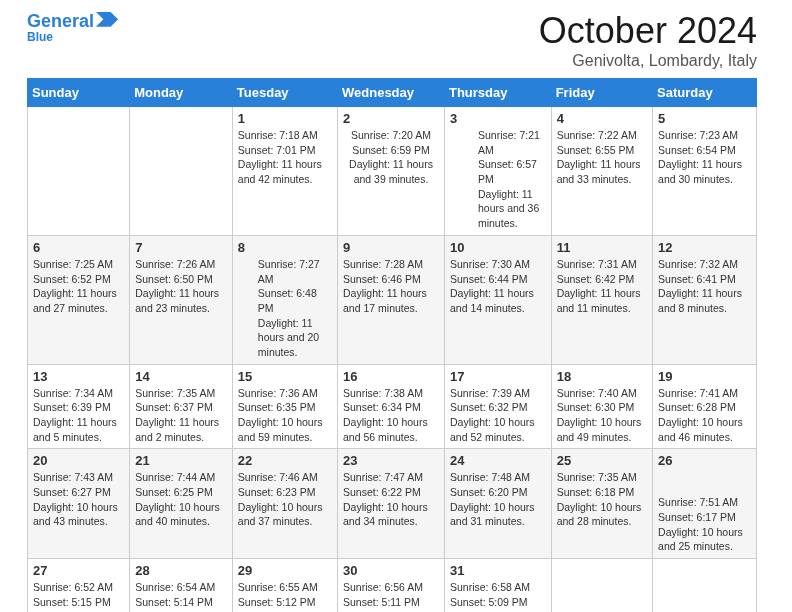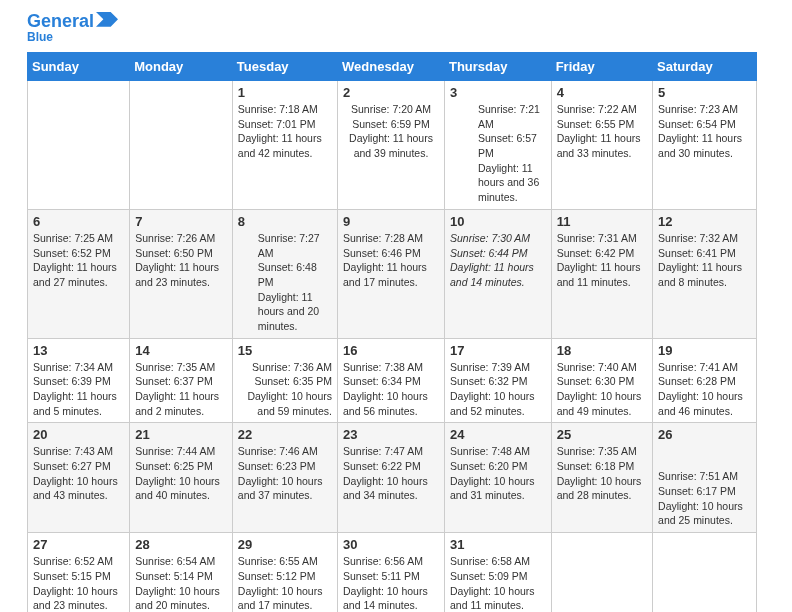--- a/index.html
+++ b/index.html
@@ -32,20 +32,24 @@
           <span class="logo-text">
             <span>General</span>
           </span>
           <svg class="logo-arrow" viewBox="0 0 30 30">
             <polygon points="0,0 20,0 30,10 20,20 0,20 10,10" fill="#2980d9"></polygon>
           </svg>
         </div>
         <div style="font-size:12px;font-weight:bold;color:#2980d9;margin-top:-4px;">Blue</div>
       </div>
     </div>
+    <div class="title-block">
+      <div class="month-title">October 2024</div>
+      <div class="location-title">Genivolta, Lombardy, Italy</div>
+    </div>
   </div>
 
   <table>
     <thead>
       <tr>
         <th>Sunday</th>
         <th>Monday</th>
         <th>Tuesday</th>
         <th>Wednesday</th>
         <th>Thursday</th>
@@ -108,21 +112,21 @@
 Daylight: 11 hours and 20 minutes.</div>
           </td>
           <td>
             <span class="day-num">9</span>
             <div class="day-info" style="white-space: pre-line;">Sunrise: 7:28 AM
 Sunset: 6:46 PM
 Daylight: 11 hours and 17 minutes.</div>
           </td>
           <td>
             <span class="day-num">10</span>
-            <div class="day-info" style="white-space: pre-line; font-style: italic;">Sunrise: 7:30 AM
+            <div class="day-info" style="white-space: pre-line;">Sunrise: 7:30 AM
 Sunset: 6:44 PM
 Daylight: 11 hours and 14 minutes.</div>
           </td>
           <td>
             <span class="day-num">11</span>
             <div class="day-info" style="white-space: pre-line;">Sunrise: 7:31 AM
 Sunset: 6:42 PM
 Daylight: 11 hours and 11 minutes.</div>
           </td>
           <td>
@@ -140,21 +144,21 @@
 Daylight: 11 hours and 5 minutes.</div>
           </td>
           <td>
             <span class="day-num">14</span>
             <div class="day-info" style="white-space: pre-line;">Sunrise: 7:35 AM
 Sunset: 6:37 PM
 Daylight: 11 hours and 2 minutes.</div>
           </td>
           <td>
             <span class="day-num">15</span>
-            <div class="day-info" style="white-space: pre-line; text-align: right;">Sunrise: 7:36 AM
+            <div class="day-info" style="white-space: pre-line;">Sunrise: 7:36 AM
 Sunset: 6:35 PM
 Daylight: 10 hours and 59 minutes.</div>
           </td>
           <td>
             <span class="day-num">16</span>
             <div class="day-info" style="white-space: pre-line;">Sunrise: 7:38 AM
 Sunset: 6:34 PM
 Daylight: 10 hours and 56 minutes.</div>
           </td>
           <td>

